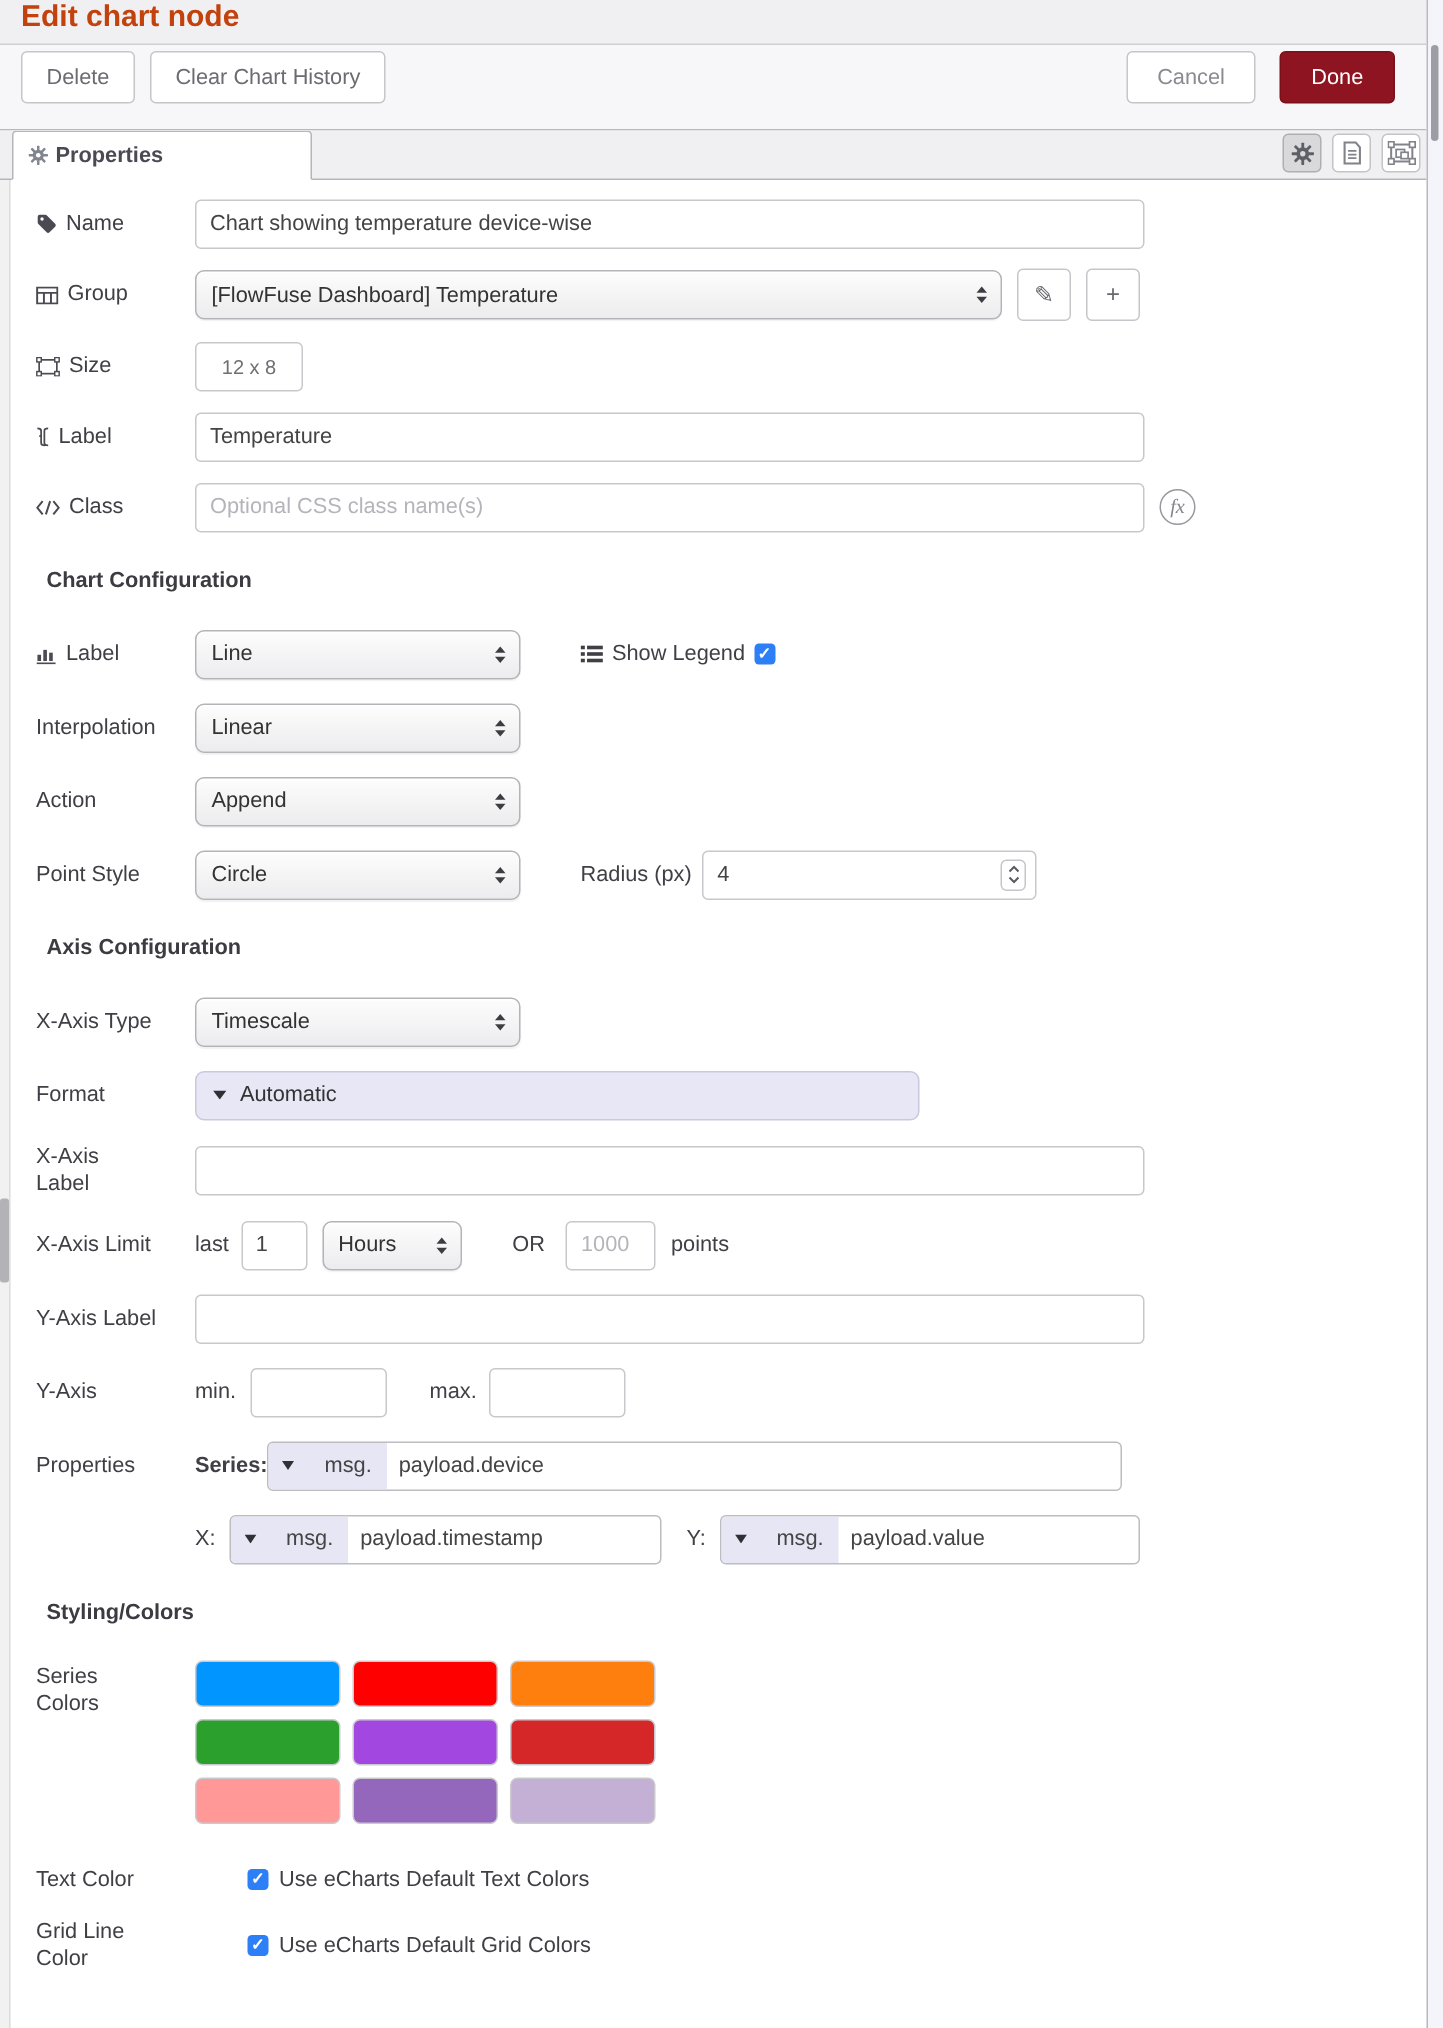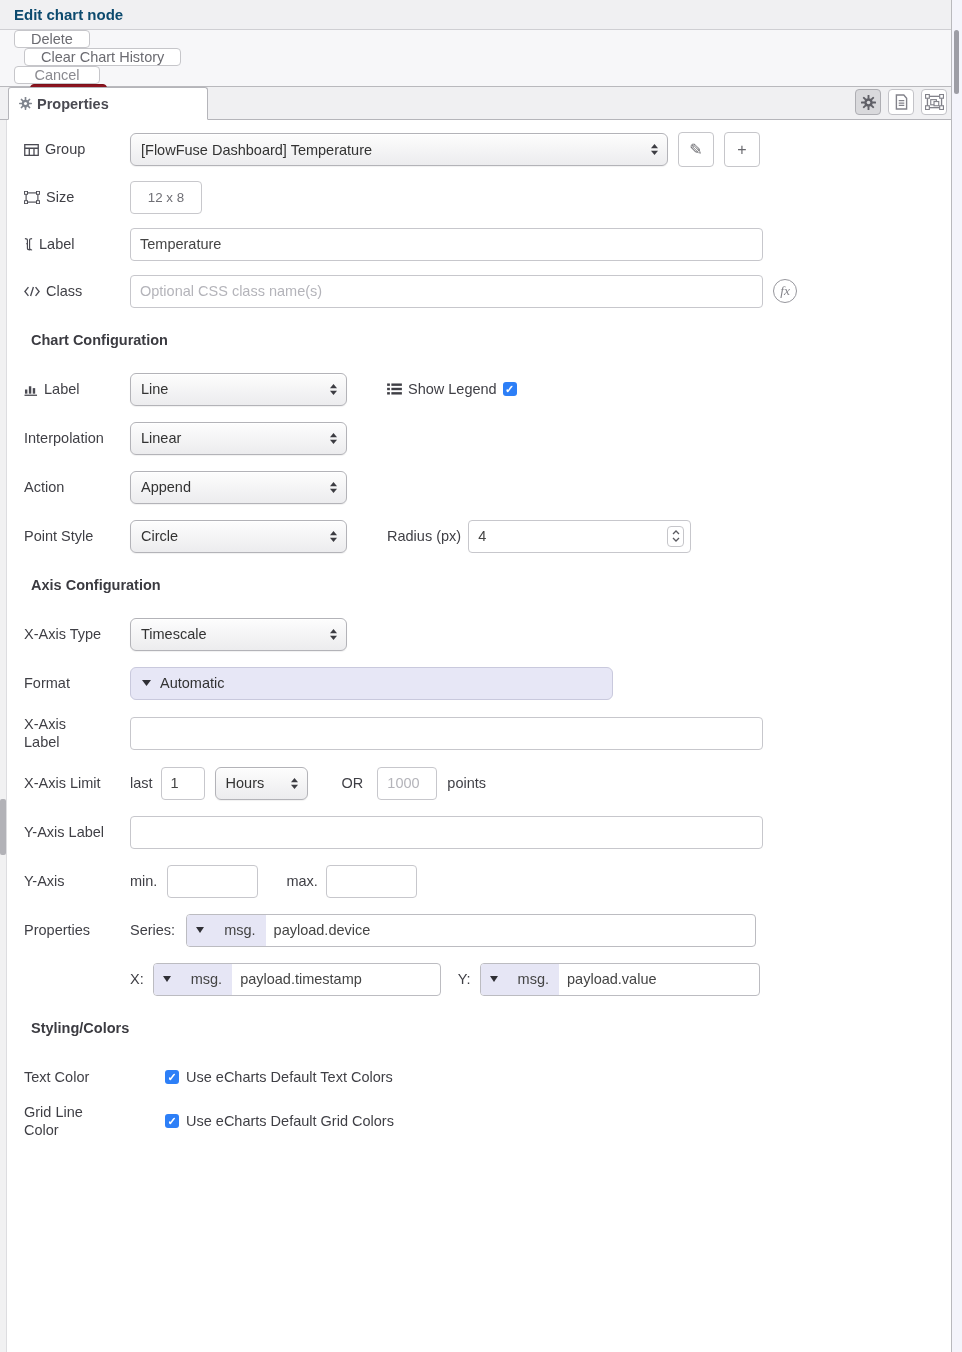--- a/index.html
+++ b/index.html
@@ -5,27 +5,27 @@
   * { margin:0; padding:0; box-sizing:border-box; }
   html,body { width:962px; height:1352px; overflow:hidden; }
   body {
     font-family:"Liberation Sans", sans-serif;
     font-size:14.5px; color:#3f3f45; background:#fff; position:relative;
   }
   .bar { width:951px; }
   
   .dlg-header {
     height:30px; background:#f0f0f2; border-bottom:1px solid #cfcfd3;
-    display:flex; align-items:center; padding:0 14px;
-    font-size:15px; font-weight:bold; color:#0c4a6e;
+    display:flex; padding:0 14px;
+    font-size:20px; font-weight:bold; color:#c2410c;
   }
   
   .toolbar {
     height:57px; background:#f7f7f9; border-bottom:1px solid #b9b9bd;
-    display:flex; align-items:flex-start; padding:0 21px 17px 14px;flex-direction:column;
+    display:flex; align-items:flex-end; padding:0 21px 17px 14px;
   }
   .btn {
     height:35px; padding:0 16px; background:#fff; border:1px solid #c6c6ca;
     border-radius:4px; font-size:14.5px; color:#6b6b71; cursor:pointer;
     font-family:inherit;
   }
   .btn + .btn { margin-left:10px; }
   .toolbar .spacer { flex:1; }
   .btn.cancel { color:#8a8a90; min-width:86px; }
   .btn.done {
@@ -249,20 +249,32 @@
 <div class="scroll-strip">
   <div class="scroll-thumb"></div>
 </div>
 
 <div class="content-wrap">
   <div class="left-strip">
     <div class="left-thumb"></div>
   </div>
   <div class="content">
 
+    <div class="row">
+      <div class="row-label">
+        <span>
+          <svg viewBox="0 0 16 16" width="14" height="14">
+            <path d="M14.6 8.2 8.3 1.9c-.3-.3-.7-.5-1.1-.5H2.9c-.9 0-1.6.7-1.6 1.6v4.3c0 .4.2.8.5 1.1l6.3 6.3c.6.6 1.6.6 2.2 0l4.3-4.3c.6-.6.6-1.6 0-2.2z" fill="#4a4a52"></path>
+            <circle cx="4.6" cy="4.6" r="1.3" fill="#fff"></circle>
+          </svg>
+        </span>
+        <span class="txt">Name</span>
+      </div>
+      <input type="text" class="w-full" value="Chart showing temperature device-wise" style="">
+    </div>
 
     <div class="row">
       <div class="row-label">
         <span>
           <svg viewBox="0 0 16 13" width="15" height="12">
             <rect x="0.7" y="0.7" width="14.6" height="11.6" fill="none" stroke="#4a4a52" stroke-width="1.4"></rect>
             <path d="M0.7 4.6h14.6M5.6 4.6v7.7M10.7 4.6v7.7" stroke="#4a4a52" stroke-width="1.4" fill="none"></path>
           </svg>
         </span>
         <span class="txt">Group</span>
@@ -495,21 +507,21 @@
       <span class="inline-lbl">min.</span>
       <input type="text" class="minmax-input" style="margin-left: 10px;">
       <span class="inline-lbl" style="margin-left:28px;">max.</span>
       <input type="text" class="minmax-input" style="margin-left: 8px;">
     </div>
 
     <div class="row gap15">
       <div class="row-label">
         <span class="txt">Properties</span>
       </div>
-      <span class="inline-lbl" style="margin-right:11px;">Series:</span>
+      <span class="inline-lbl" style="font-weight:bold;">Series:</span>
       <div class="typed-input" style="width:570px;">
         <span class="ti-btn">
           <span>
             <svg width="8" height="6">
                 <path d="M0 0h8L4 6z" fill="#2f2f35"></path>
               </svg>
           </span>
           <span>msg.</span>
         </span>
         <span class="ti-val">payload.device</span>
@@ -539,20 +551,36 @@
               </svg>
           </span>
           <span>msg.</span>
         </span>
         <span class="ti-val">payload.value</span>
       </div>
     </div>
 
     <div class="section-h">Styling/Colors</div>
 
+    <div class="row" style="align-items:flex-start; margin-bottom:20px;">
+      <div class="row-label" style="margin-top:2px;">
+        <span class="txt wrap-60">Series Colors</span>
+      </div>
+      <div class="swatch-grid">
+        <div class="swatch" style="background: rgb(0, 149, 255);"></div>
+        <div class="swatch" style="background: rgb(255, 0, 0);"></div>
+        <div class="swatch" style="background: rgb(255, 127, 14);"></div>
+        <div class="swatch" style="background: rgb(44, 160, 44);"></div>
+        <div class="swatch" style="background: rgb(163, 71, 225);"></div>
+        <div class="swatch" style="background: rgb(214, 39, 40);"></div>
+        <div class="swatch" style="background: rgb(255, 152, 150);"></div>
+        <div class="swatch" style="background: rgb(148, 103, 189);"></div>
+        <div class="swatch" style="background: rgb(197, 176, 213);"></div>
+      </div>
+    </div>
 
     <div class="row" style="margin-bottom:9px;">
       <div class="row-label">
         <span class="txt">Text Color</span>
       </div>
       <div class="field-indent">
         <span class="cb">✓</span>
         <span class="cb-row-text">Use eCharts Default Text Colors</span>
       </div>
     </div>

